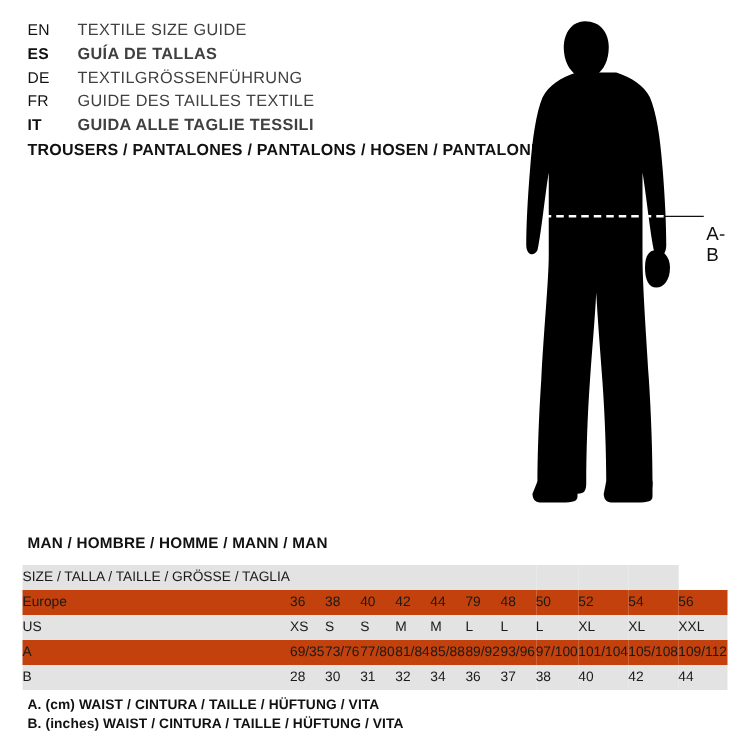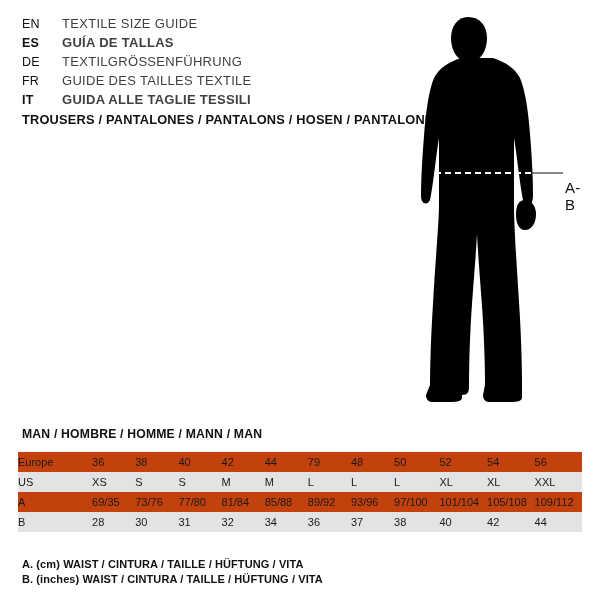--- a/index.html
+++ b/index.html
@@ -204,20 +204,33 @@
       <line x1="30" y1="159" x2="135" y2="159" stroke="#ffffff" stroke-width="2" stroke-dasharray="6 4"></line>
       <line x1="126" y1="159" x2="158" y2="159" stroke="#111111" stroke-width="1"></line>
     </svg>
     <div class="ab-label">A-B</div>
   </div>
 
   <div class="table-title">MAN / HOMBRE / HOMME / MANN / MAN</div>
 
   <table class="size-table">
     <tbody>
+      <tr class="shade">
+        <td class="label-col">SIZE / TALLA / TAILLE / GRÖSSE / TAGLIA</td>
+        <td class="val"></td>
+        <td class="val"></td>
+        <td class="val"></td>
+        <td class="val"></td>
+        <td class="val"></td>
+        <td class="val"></td>
+        <td class="val"></td>
+        <td class="val"></td>
+        <td class="val"></td>
+        <td class="val"></td>
+      </tr>
       <tr class="plain">
         <td class="label-col">Europe</td>
         <td class="val">36</td>
         <td class="val">38</td>
         <td class="val">40</td>
         <td class="val">42</td>
         <td class="val">44</td>
         <td class="val">79</td>
         <td class="val">48</td>
         <td class="val">50</td>

